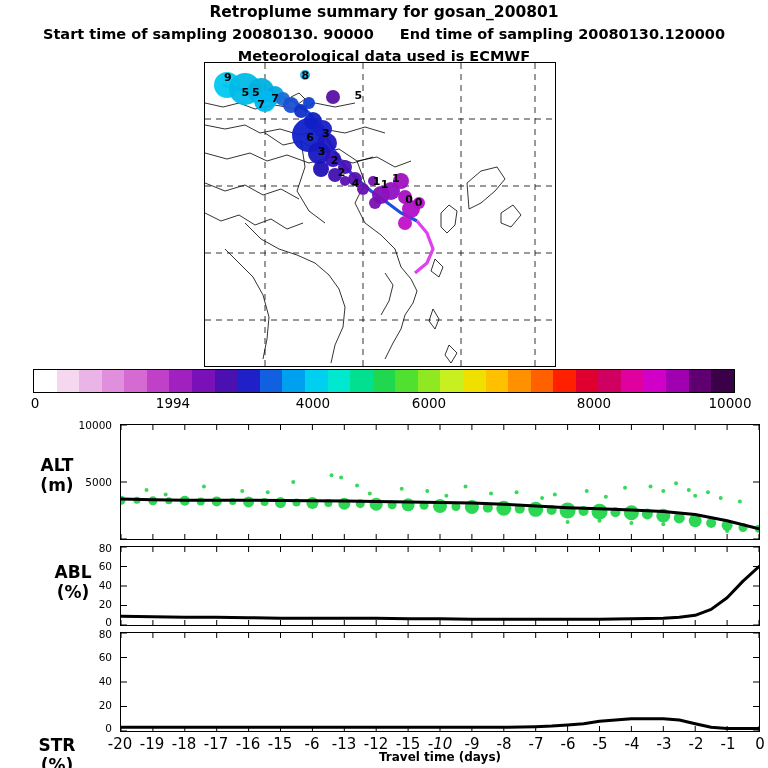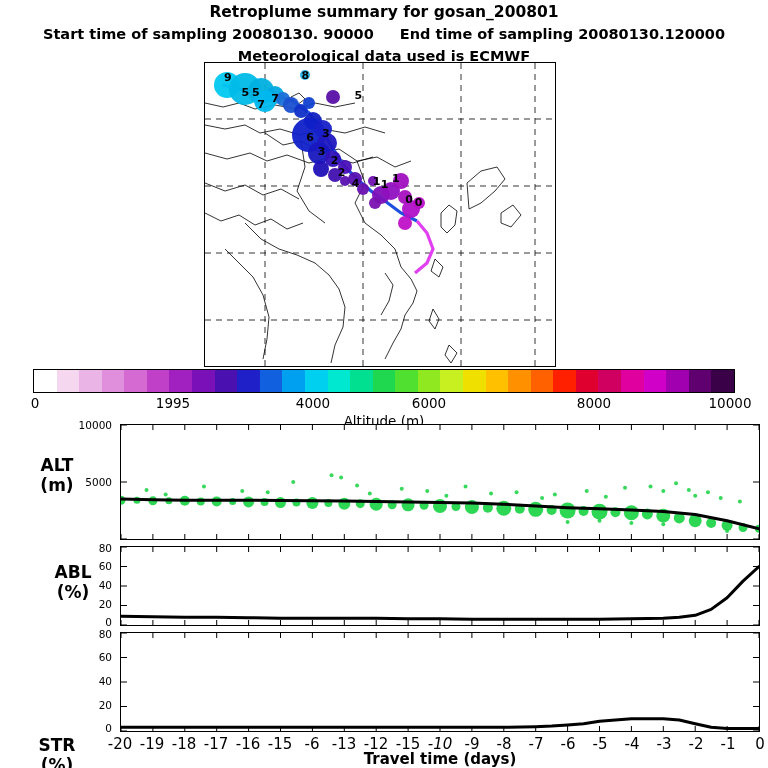--- a/index.html
+++ b/index.html
@@ -69,21 +69,21 @@
   .ytick{
     position:absolute;font-size:10.5px;text-align:right;width:46px;
     transform:translateY(-50%);
   }
   .xtick{
     position:absolute;font-size:15px;transform:translateX(-50%);
     top:735px;
   }
   #xlabel{
     position:absolute;left:120px;top:750px;width:640px;text-align:center;
-    font-size:15px;font-weight:bold;
+    font-size:12px;font-weight:bold;
   }
 </style>
 </head>
 <body>
 
 <div class="abs" id="title-main">Retroplume summary for gosan_200801</div>
 <div class="abs" id="title-times">
   <span>Start time of sampling 20080130. 90000</span><span class="gap"></span><span>End time of sampling 20080130.120000</span>
 </div>
 <div class="abs" id="title-met">Meteorological data used is ECMWF</div>
@@ -221,26 +221,25 @@
       <div style="background: rgb(255, 32, 0);"></div>
       <div style="background: rgb(224, 0, 48);"></div>
       <div style="background: rgb(208, 0, 96);"></div>
       <div style="background: rgb(224, 0, 160);"></div>
       <div style="background: rgb(208, 0, 200);"></div>
       <div style="background: rgb(160, 0, 176);"></div>
       <div style="background: rgb(96, 0, 112);"></div>
       <div style="background: rgb(58, 0, 72);"></div>
     </div>
   <div class="cbar-tick" style="left:2px">0</div>
-  <div class="cbar-tick" style="left:140px">1995</div>
+  <div class="cbar-tick" style="left:140px">1994</div>
   <div class="cbar-tick" style="left:280px">4000</div>
   <div class="cbar-tick" style="left:396px">6000</div>
   <div class="cbar-tick" style="left:561px">8000</div>
   <div class="cbar-tick" style="left:697px">10000</div>
-  <div id="cbar-label">Altitude (m)</div>
 </div>
 
 <div class="ylab" id="ylab-alt">
   <div>ALT</div>
   <div>(m)</div>
 </div>
 <div class="ytick" style="left:66px;top:425px">10000</div>
 <div class="ytick" style="left:66px;top:482px">5000</div>
 <div class="ts-panel" id="panel-alt">
   <svg id="svg-alt" width="638" height="114" viewBox="0 0 638 114">

